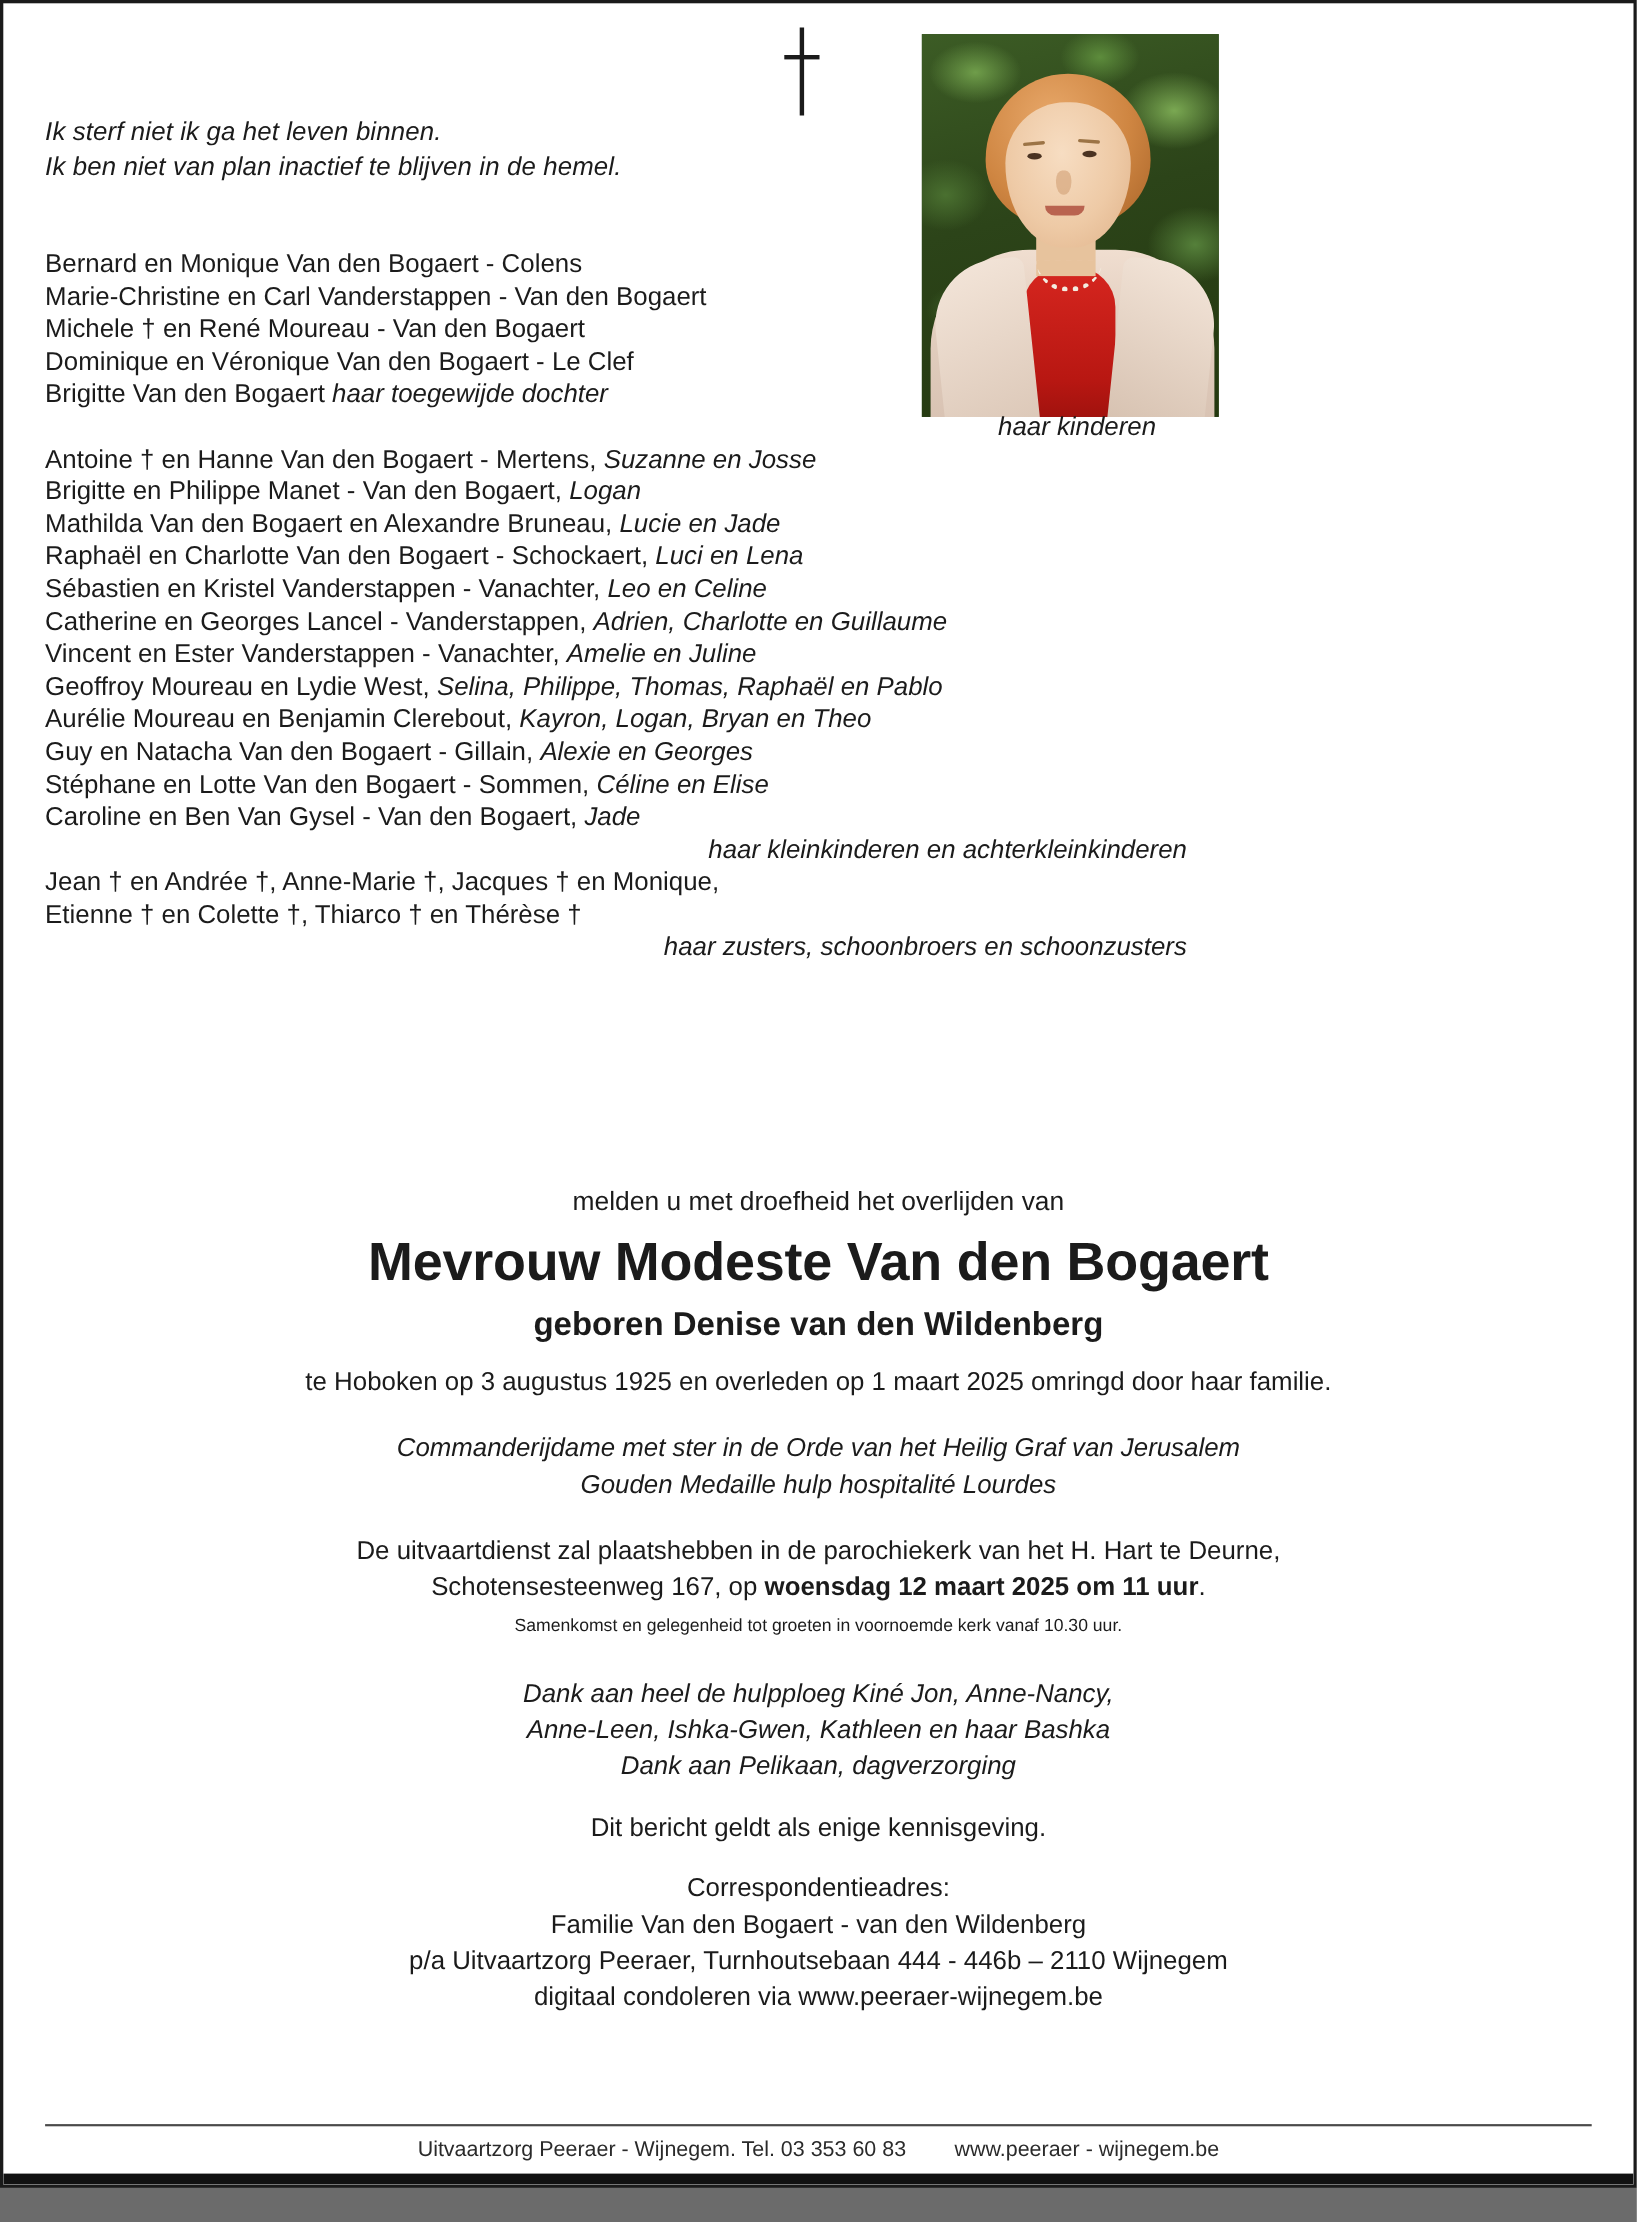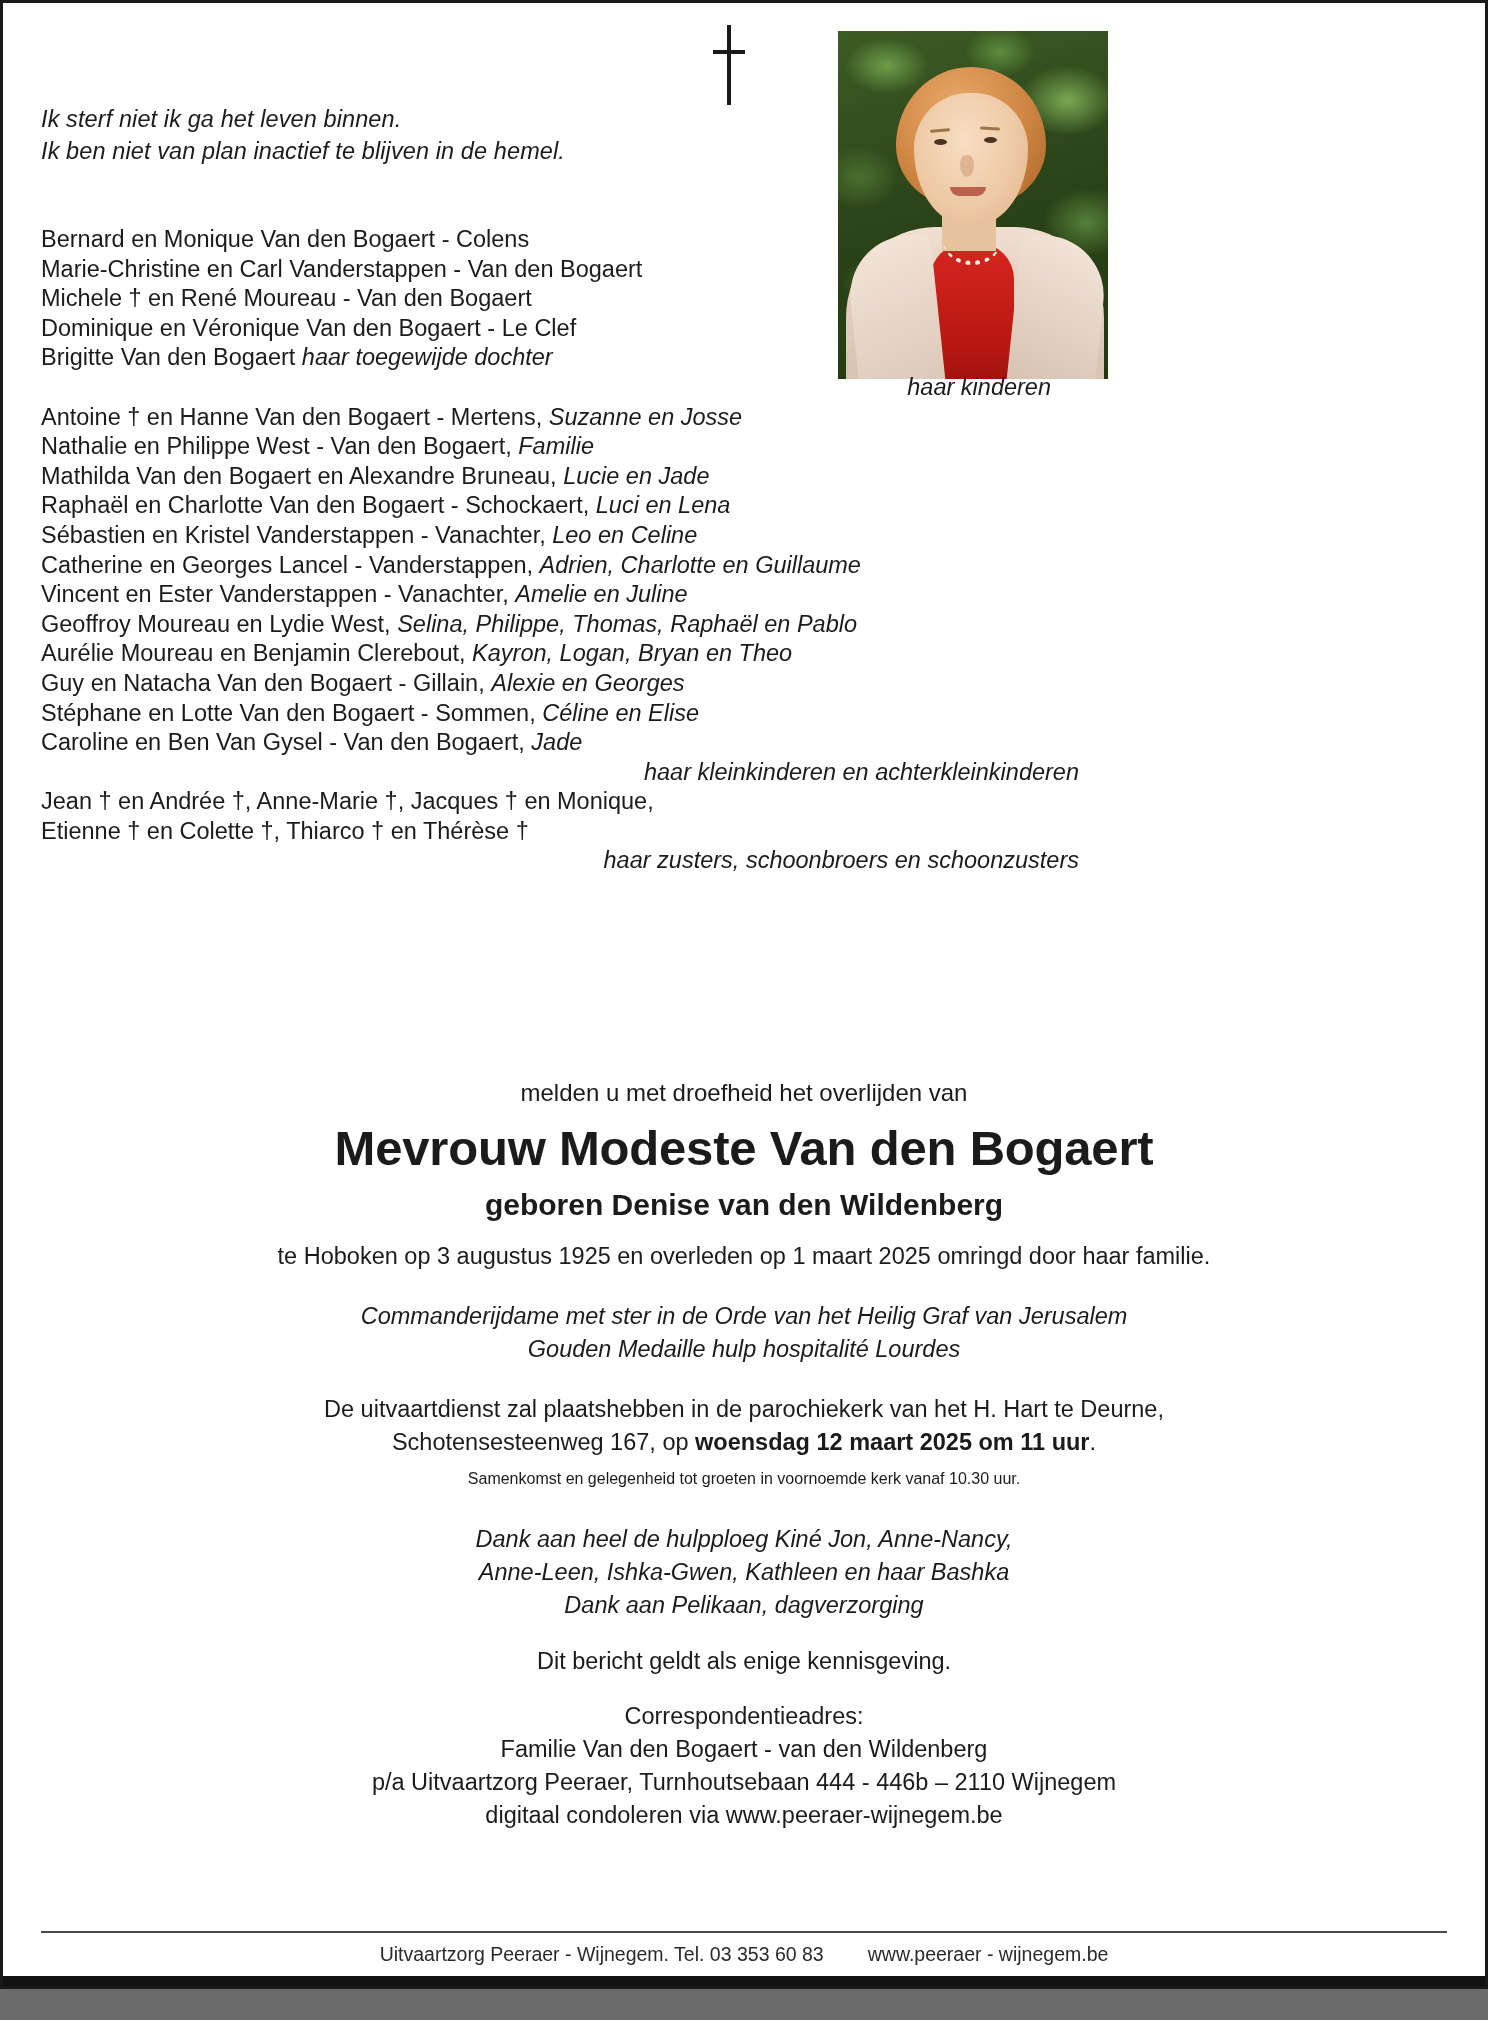--- a/index.html
+++ b/index.html
@@ -283,21 +283,21 @@
     <div class="names">
 
       <div class="ln">Bernard en Monique Van den Bogaert - Colens</div>
       <div class="ln">Marie-Christine en Carl Vanderstappen - Van den Bogaert</div>
       <div class="ln">Michele † en René Moureau - Van den Bogaert</div>
       <div class="ln">Dominique en Véronique Van den Bogaert - Le Clef</div>
       <div class="ln"><span>Brigitte Van den Bogaert </span><span class="it">haar toegewijde dochter</span></div>
       <div class="rt">haar kinderen</div>
 
       <div class="ln"><span>Antoine † en Hanne Van den Bogaert - Mertens, </span><span class="it">Suzanne en Josse</span></div>
-      <div class="ln"><span>Nathalie en Philippe West - Van den Bogaert, </span><span class="it">Familie</span></div>
+      <div class="ln"><span>Brigitte en Philippe Manet - Van den Bogaert, </span><span class="it">Logan</span></div>
       <div class="ln"><span>Mathilda Van den Bogaert en Alexandre Bruneau, </span><span class="it">Lucie en Jade</span></div>
       <div class="ln"><span>Raphaël en Charlotte Van den Bogaert - Schockaert, </span><span class="it">Luci en Lena</span></div>
       <div class="ln"><span>Sébastien en Kristel Vanderstappen - Vanachter, </span><span class="it">Leo en Celine</span></div>
       <div class="ln"><span>Catherine en Georges Lancel - Vanderstappen, </span><span class="it">Adrien, Charlotte en Guillaume</span></div>
       <div class="ln"><span>Vincent en Ester Vanderstappen - Vanachter, </span><span class="it">Amelie en Juline</span></div>
       <div class="ln"><span>Geoffroy Moureau en Lydie West, </span><span class="it">Selina, Philippe, Thomas, Raphaël en Pablo</span></div>
       <div class="ln"><span>Aurélie Moureau en Benjamin Clerebout, </span><span class="it">Kayron, Logan, Bryan en Theo</span></div>
       <div class="ln"><span>Guy en Natacha Van den Bogaert - Gillain, </span><span class="it">Alexie en Georges</span></div>
       <div class="ln"><span>Stéphane en Lotte Van den Bogaert - Sommen, </span><span class="it">Céline en Elise</span></div>
       <div class="ln"><span>Caroline en Ben Van Gysel - Van den Bogaert, </span><span class="it">Jade</span></div>

